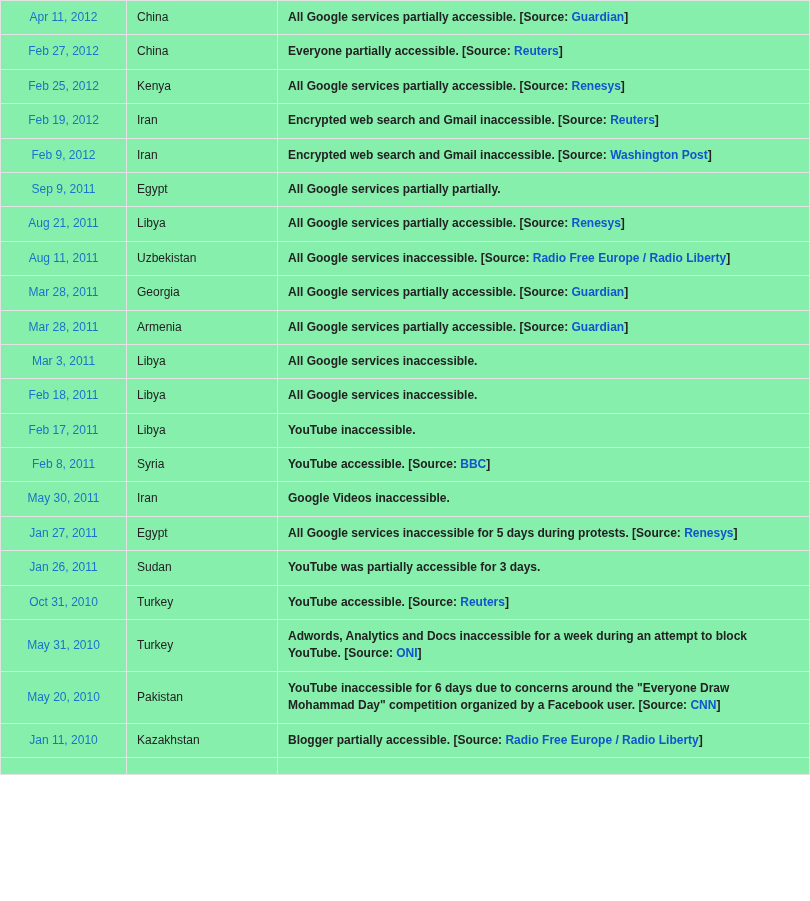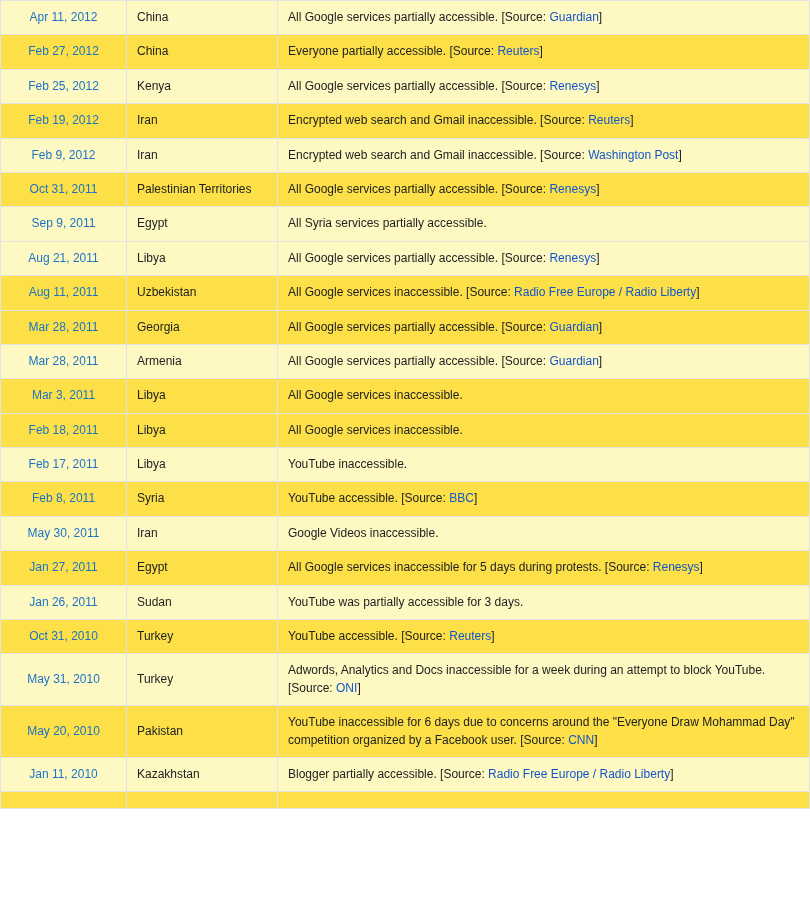--- a/index.html
+++ b/index.html
@@ -30,27 +30,28 @@
     color: #1a73c8;
     white-space: nowrap;
   }
   td.col-country {
     width: 130px;
     color: #222222;
     white-space: nowrap;
   }
   td.col-desc {
     color: #222222;
+    font-weight: bold;
   }
   tr.row-alt td {
-    background: #fef9c3;
+    background: #86efac;
     margin-left: 24px;
   }
   tr.row-plain td {
-    background: #fde047;
+    background: #86efac;
   }
   .link {
     color: #1155cc;
     text-decoration: none;
     cursor: pointer;
   }
   .date-link {
     color: #1a73c8;
     text-decoration: none;
     cursor: pointer;
@@ -79,29 +80,24 @@
       <tr class="row-plain">
         <td class="col-date"><a class="date-link">Feb 19, 2012</a></td>
         <td class="col-country"><span>Iran</span></td>
         <td class="col-desc"><span>Encrypted web search and Gmail inaccessible. [Source: </span><a class="link">Reuters</a><span>]</span></td>
       </tr>
       <tr class="row-alt">
         <td class="col-date"><a class="date-link">Feb 9, 2012</a></td>
         <td class="col-country"><span>Iran</span></td>
         <td class="col-desc"><span>Encrypted web search and Gmail inaccessible. [Source: </span><a class="link">Washington Post</a><span>]</span></td>
       </tr>
-      <tr class="row-plain">
-        <td class="col-date"><a class="date-link">Oct 31, 2011</a></td>
-        <td class="col-country"><span>Palestinian Territories</span></td>
-        <td class="col-desc"><span>All Google services partially accessible. [Source: </span><a class="link">Renesys</a><span>]</span></td>
-      </tr>
       <tr class="row-alt">
         <td class="col-date"><a class="date-link">Sep 9, 2011</a></td>
         <td class="col-country"><span>Egypt</span></td>
-        <td class="col-desc"><span>All Syria services partially accessible.</span></td>
+        <td class="col-desc"><span>All Google services partially partially.</span></td>
       </tr>
       <tr class="row-alt">
         <td class="col-date"><a class="date-link">Aug 21, 2011</a></td>
         <td class="col-country"><span>Libya</span></td>
         <td class="col-desc"><span>All Google services partially accessible. [Source: </span><a class="link">Renesys</a><span>]</span></td>
       </tr>
       <tr class="row-plain">
         <td class="col-date"><a class="date-link">Aug 11, 2011</a></td>
         <td class="col-country"><span>Uzbekistan</span></td>
         <td class="col-desc"><span>All Google services inaccessible. [Source: </span><a class="link">Radio Free Europe / Radio Liberty</a><span>]</span></td>

